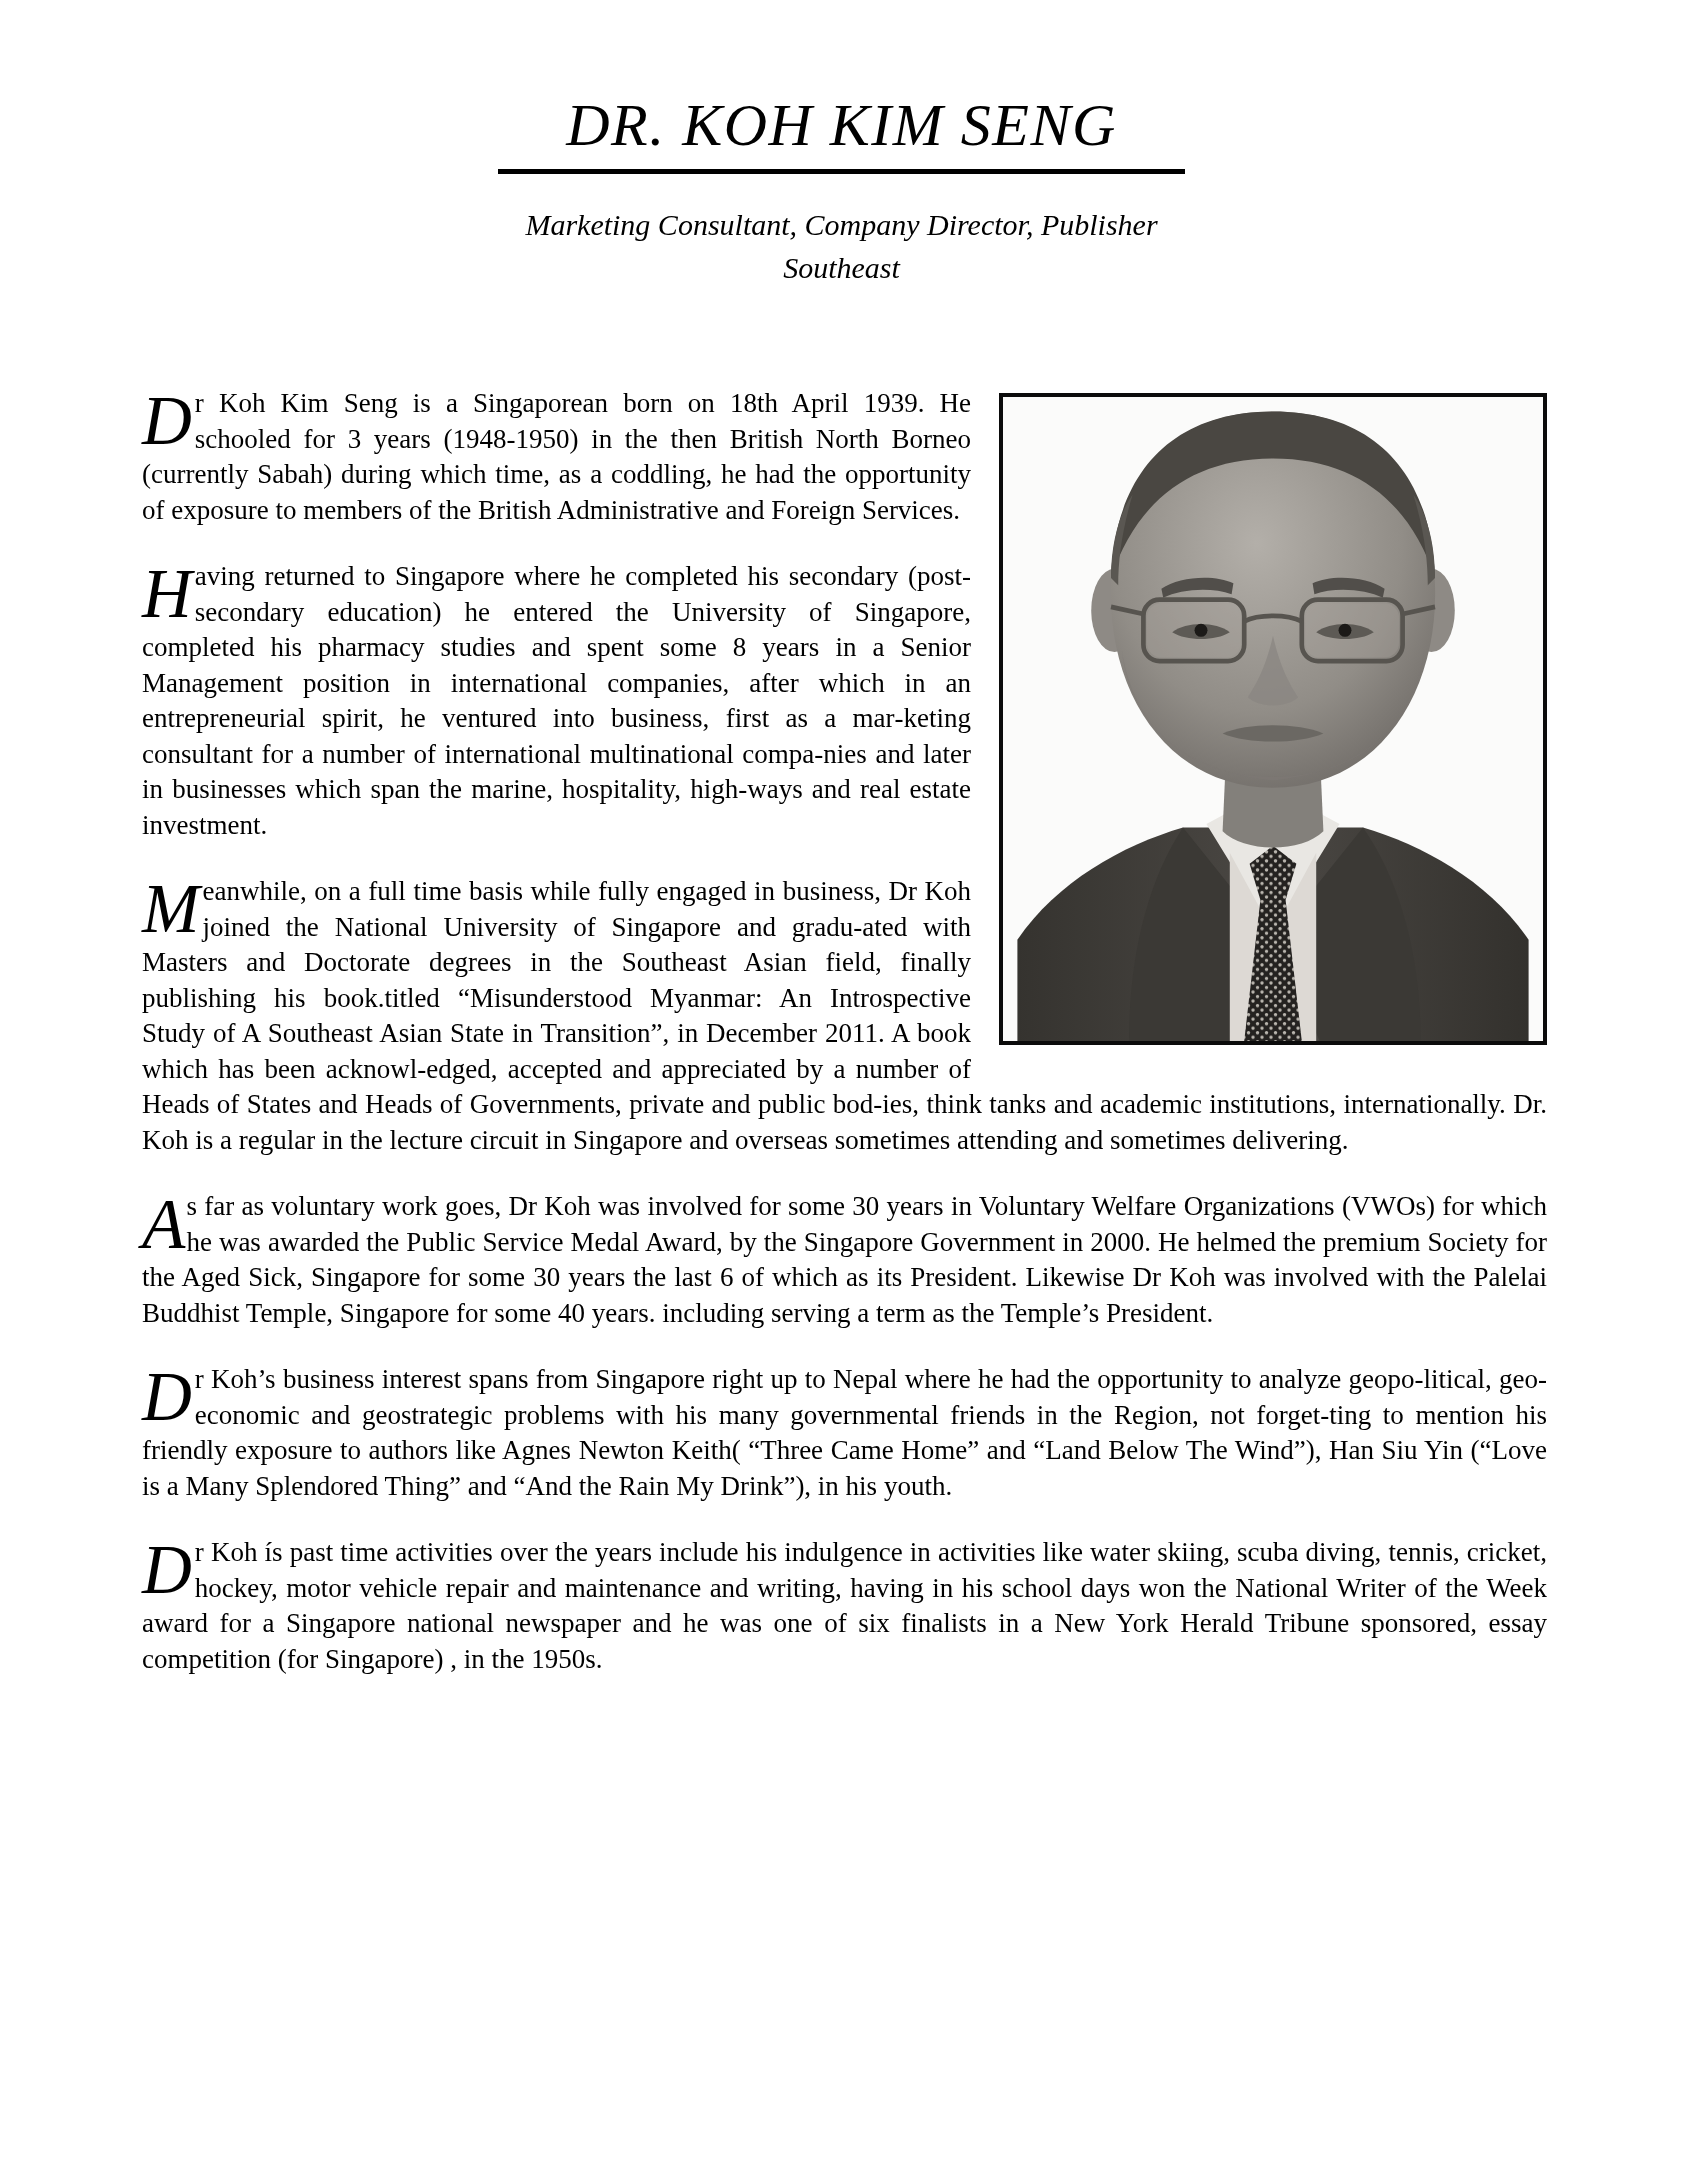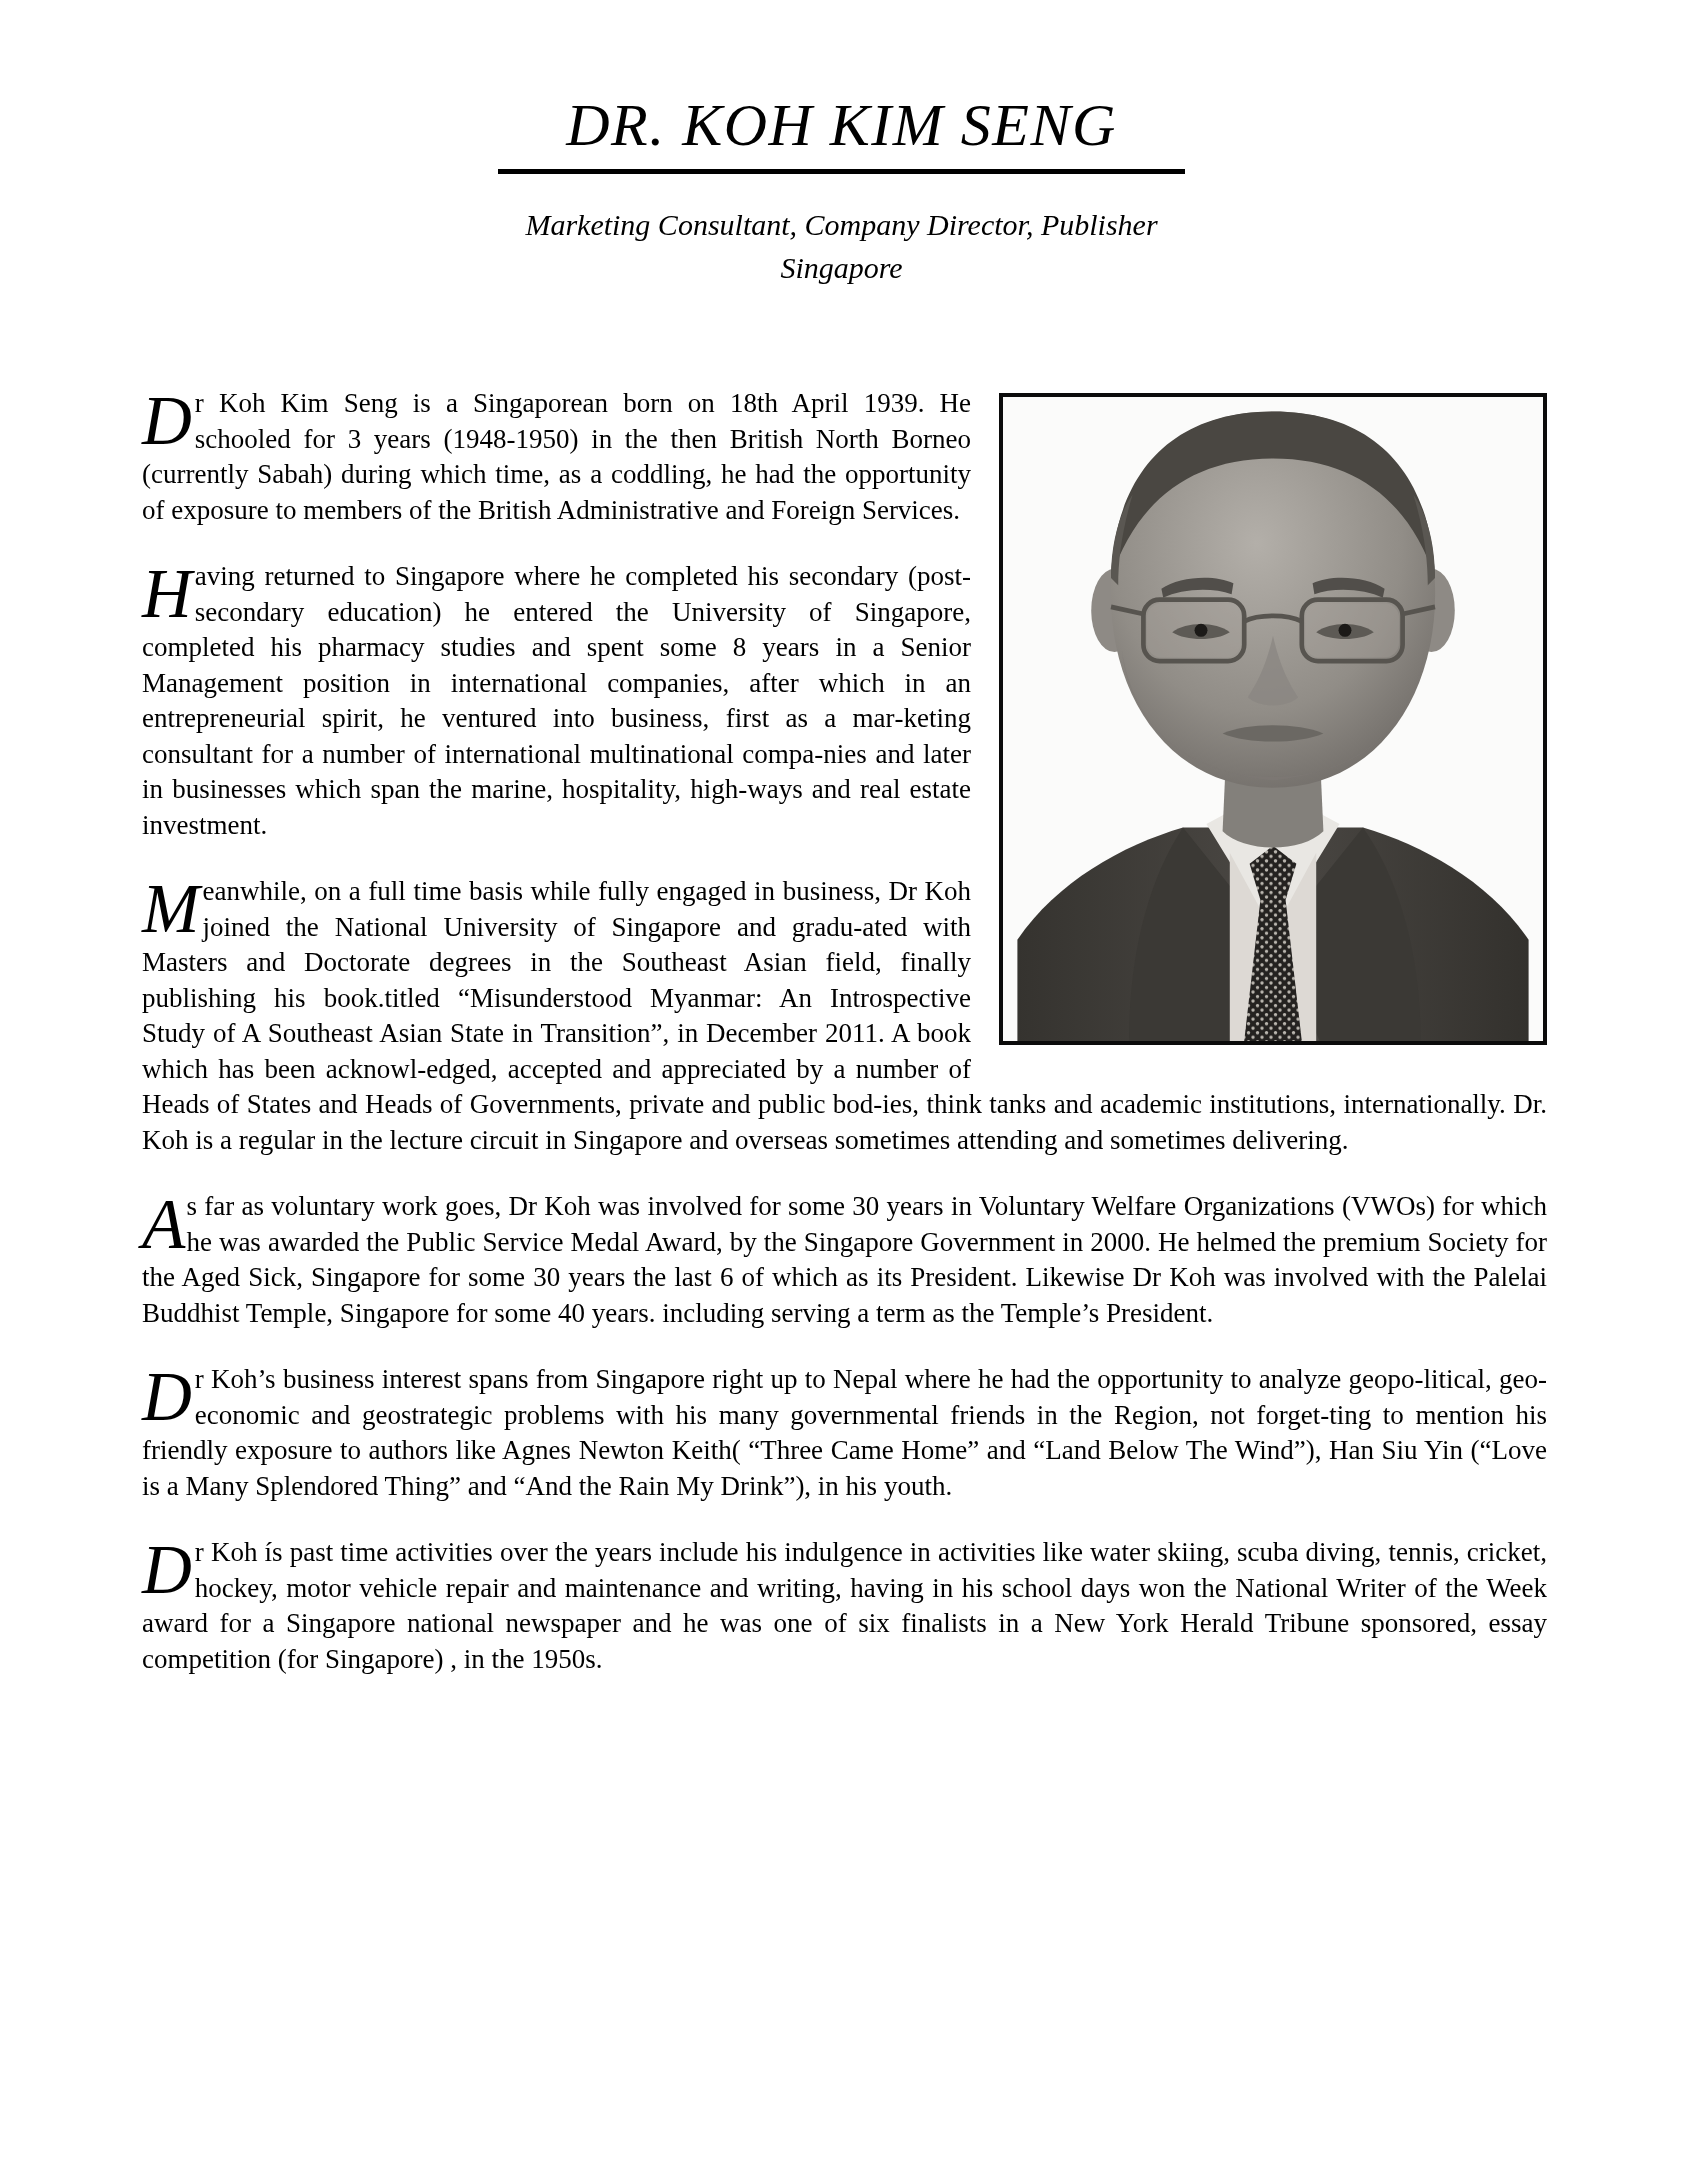--- a/index.html
+++ b/index.html
@@ -102,21 +102,21 @@
 </head>
 <body>
 
 <div class="page">
 
   <div class="header">
     <h1 class="doc-title">DR. KOH KIM SENG</h1>
     <div class="title-rule"></div>
     <div class="subtitle-block">
       <span class="subtitle-line">Marketing Consultant, Company Director, Publisher</span>
-      <span class="subtitle-line">Singapore</span>
+      <span class="subtitle-line">Southeast</span>
     </div>
   </div>
 
   <div class="body-area">
 
     <div class="portrait-frame">
       <svg class="portrait-canvas" viewBox="0 0 300 356" preserveAspectRatio="none">
         <defs>
           <linearGradient id="skin" x1="0" y1="0" x2="1" y2="0">
             <stop offset="0" stop-color="#7e7a76"></stop>

